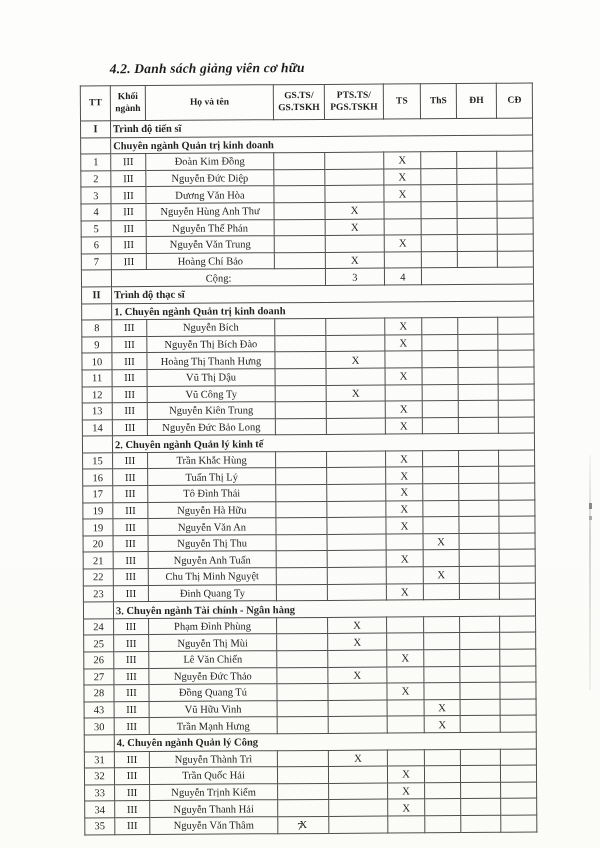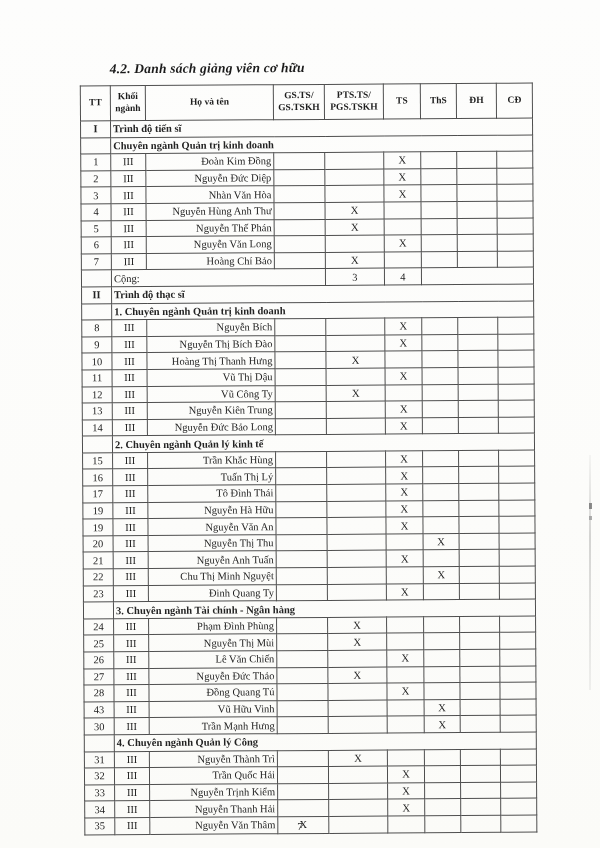--- a/index.html
+++ b/index.html
@@ -9,24 +9,24 @@
     font-family:"Liberation Serif","DejaVu Serif",serif;color:#222;
   }
   .content{position:absolute;left:82px;top:60px;width:453px;transform:rotate(-0.35deg);transform-origin:50% 50%;}
   .doc-title{margin:0 0 8px 30px;font-size:13.5px;font-weight:bold;font-style:italic;color:#1b1b1b;letter-spacing:.2px;}
   table.roster{border-collapse:collapse;table-layout:fixed;width:452px;border:1.2px solid #3a3a3a;}
   .roster th,.roster td{border:1px solid #4f4f4f;overflow:hidden;}
   .roster th{font-size:9.5px;font-weight:bold;white-space:pre-line;text-align:center;vertical-align:middle;height:34px;line-height:1.25;padding:0 1px;color:#1d1d1d;}
   .roster td{font-size:10.5px;height:15.6px;padding:0 2px;line-height:1.05;white-space:nowrap;color:#232323;vertical-align:middle;}
   .c-center{text-align:center;}
   .c-bold{font-weight:bold;}
-  .name-cell{text-align:right;padding-left:5px;font-family:Liberation Serif, serif;}
+  .name-cell{text-align:center;padding-left:5px;font-family:Liberation Serif, serif;}
   .section-label{font-weight:bold;text-align:left;padding-left:5px;}
   .section-row td,.subsection-row td{border-top-width:1.4px;}
-  .total-label{text-align:left;padding-right:26px;border-right:none;margin-left:8px;}
+  .total-label{text-align:center;padding-right:26px;border-right:none;margin-left:8px;}
   .nv{border-left:none;border-right:none;}
   .nv-l{border-left:none;}
   .page-number{position:absolute;left:0;top:820px;width:600px;text-align:center;font-size:11px;color:#2a2a2a;}
   .scan-edge{position:absolute;right:9px;top:455px;width:2px;height:235px;
     background:linear-gradient(180deg,rgba(0,0,0,0.03),rgba(0,0,0,0.16) 35%,rgba(0,0,0,0.05));}
   .scan-mark-1{position:absolute;right:8px;top:503px;width:3px;height:6px;background:#6f6f6f;opacity:.8;}
   .scan-mark-2{position:absolute;right:8px;top:516px;width:3px;height:4px;background:#9a9a9a;opacity:.8;}
 </style>
 </head>
 <body>
@@ -89,21 +89,21 @@
             <td class="c-center"></td>
             <td class="c-center"></td>
             <td class="c-center">X</td>
             <td class="c-center"></td>
             <td class="c-center"></td>
             <td class="c-center"></td>
           </tr>
           <tr class="lecturer-row">
             <td class="c-center">3</td>
             <td class="c-center">III</td>
-            <td class="name-cell">Nhàn Văn Hòa</td>
+            <td class="name-cell">Dương Văn Hòa</td>
             <td class="c-center"></td>
             <td class="c-center"></td>
             <td class="c-center">X</td>
             <td class="c-center"></td>
             <td class="c-center"></td>
             <td class="c-center"></td>
           </tr>
           <tr class="lecturer-row">
             <td class="c-center">4</td>
             <td class="c-center">III</td>
@@ -122,21 +122,21 @@
             <td class="c-center"></td>
             <td class="c-center">X</td>
             <td class="c-center"></td>
             <td class="c-center"></td>
             <td class="c-center"></td>
             <td class="c-center"></td>
           </tr>
           <tr class="lecturer-row">
             <td class="c-center">6</td>
             <td class="c-center">III</td>
-            <td class="name-cell">Nguyễn Văn Long</td>
+            <td class="name-cell">Nguyễn Văn Trung</td>
             <td class="c-center"></td>
             <td class="c-center"></td>
             <td class="c-center">X</td>
             <td class="c-center"></td>
             <td class="c-center"></td>
             <td class="c-center"></td>
           </tr>
           <tr class="lecturer-row">
             <td class="c-center">7</td>
             <td class="c-center">III</td>

